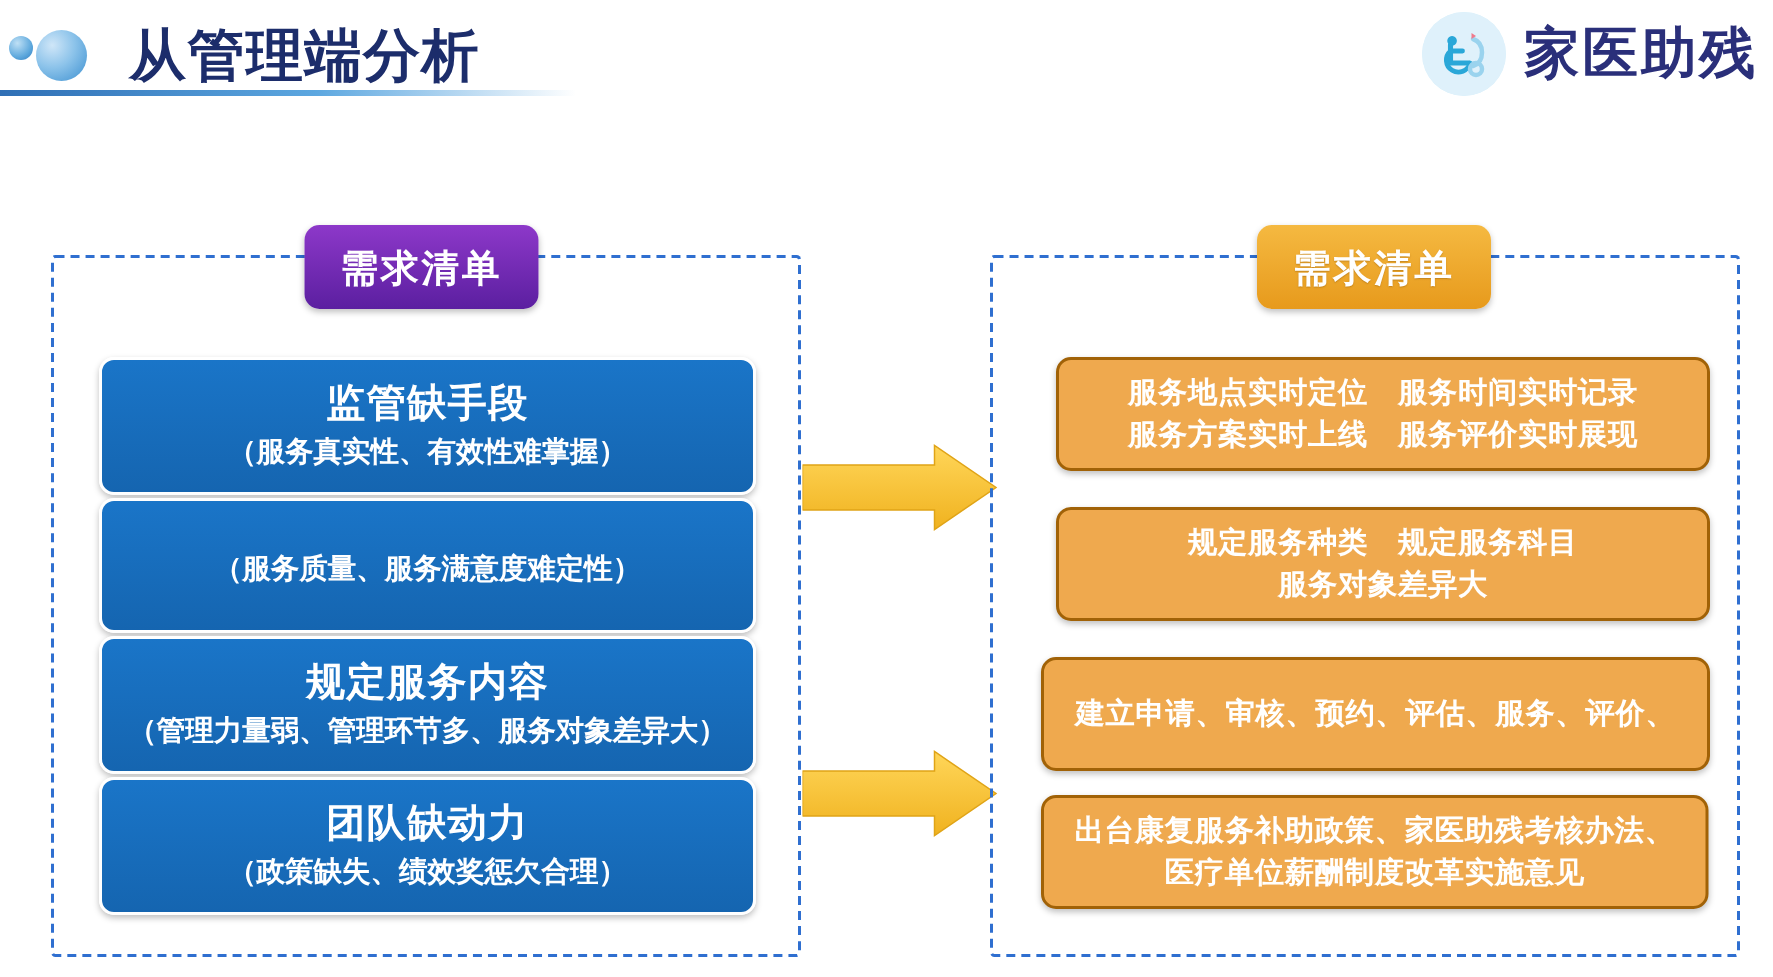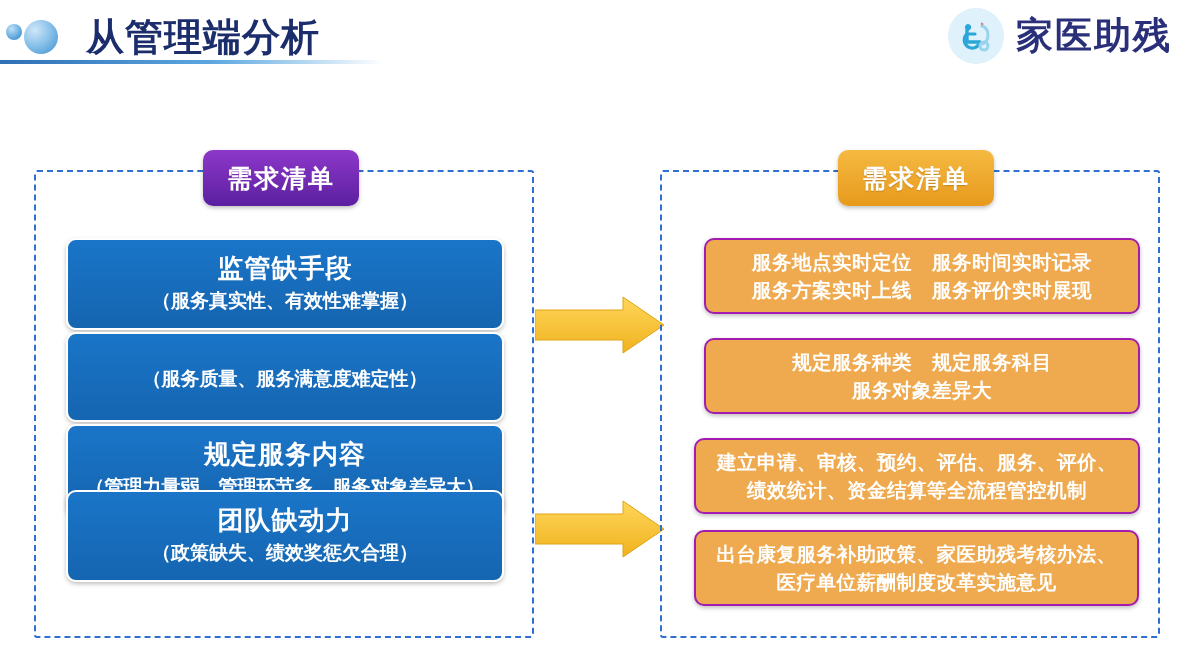--- a/index.html
+++ b/index.html
@@ -146,36 +146,36 @@
     line-height: 1.15;
   }
   .card-blue .card-sub {
     font-size: 19px;
     font-weight: bold;
     margin-top: 4px;
     letter-spacing: 0px;
   }
   .card-orange {
     background: #efa94e;
-    border: 2px solid #a21caf;
+    border: 2px solid #a16207;
     color: #ffffff;
     padding: 0 10px;
   }
   .card-orange .card-line {
     font-size: 19.5px;
     font-weight: bold;
     line-height: 1.45;
     letter-spacing: 0.5px;
     white-space: nowrap;
   }
 
   #card-l1 { left: 66px; top: 238px; width: 438px; height: 92px; }
   #card-l2 { left: 66px; top: 332px; width: 438px; height: 90px; }
   #card-l3 { left: 66px; top: 424px; width: 438px; height: 92px; }
-  #card-l4 { left: 66px; top: 490px; width: 438px; height: 92px; align-items: center; }
+  #card-l4 { left: 66px; top: 518px; width: 438px; height: 92px; align-items: center; }
 
   #card-r1 { left: 704px; top: 238px; width: 436px; height: 76px; }
   #card-r2 { left: 704px; top: 338px; width: 436px; height: 76px; }
   #card-r3 { left: 694px; top: 438px; width: 446px; height: 76px; }
   #card-r4 { left: 694px; top: 530px; width: 445px; height: 76px; }
 
   
   .arrow {
     position: absolute;
   }
@@ -258,18 +258,17 @@
 <div class="card card-orange" id="card-r1">
   <div class="card-line">服务地点实时定位　服务时间实时记录</div>
   <div class="card-line">服务方案实时上线　服务评价实时展现</div>
 </div>
 <div class="card card-orange" id="card-r2">
   <div class="card-line">规定服务种类　规定服务科目</div>
   <div class="card-line">服务对象差异大</div>
 </div>
 <div class="card card-orange" id="card-r3">
   <div class="card-line">建立申请、审核、预约、评估、服务、评价、</div>
-  <div class="card-line">绩效统计、资金结算等全流程管控机制</div>
 </div>
 <div class="card card-orange" id="card-r4">
   <div class="card-line">出台康复服务补助政策、家医助残考核办法、</div>
   <div class="card-line">医疗单位薪酬制度改革实施意见</div>
 </div>
 
 </body></html>

